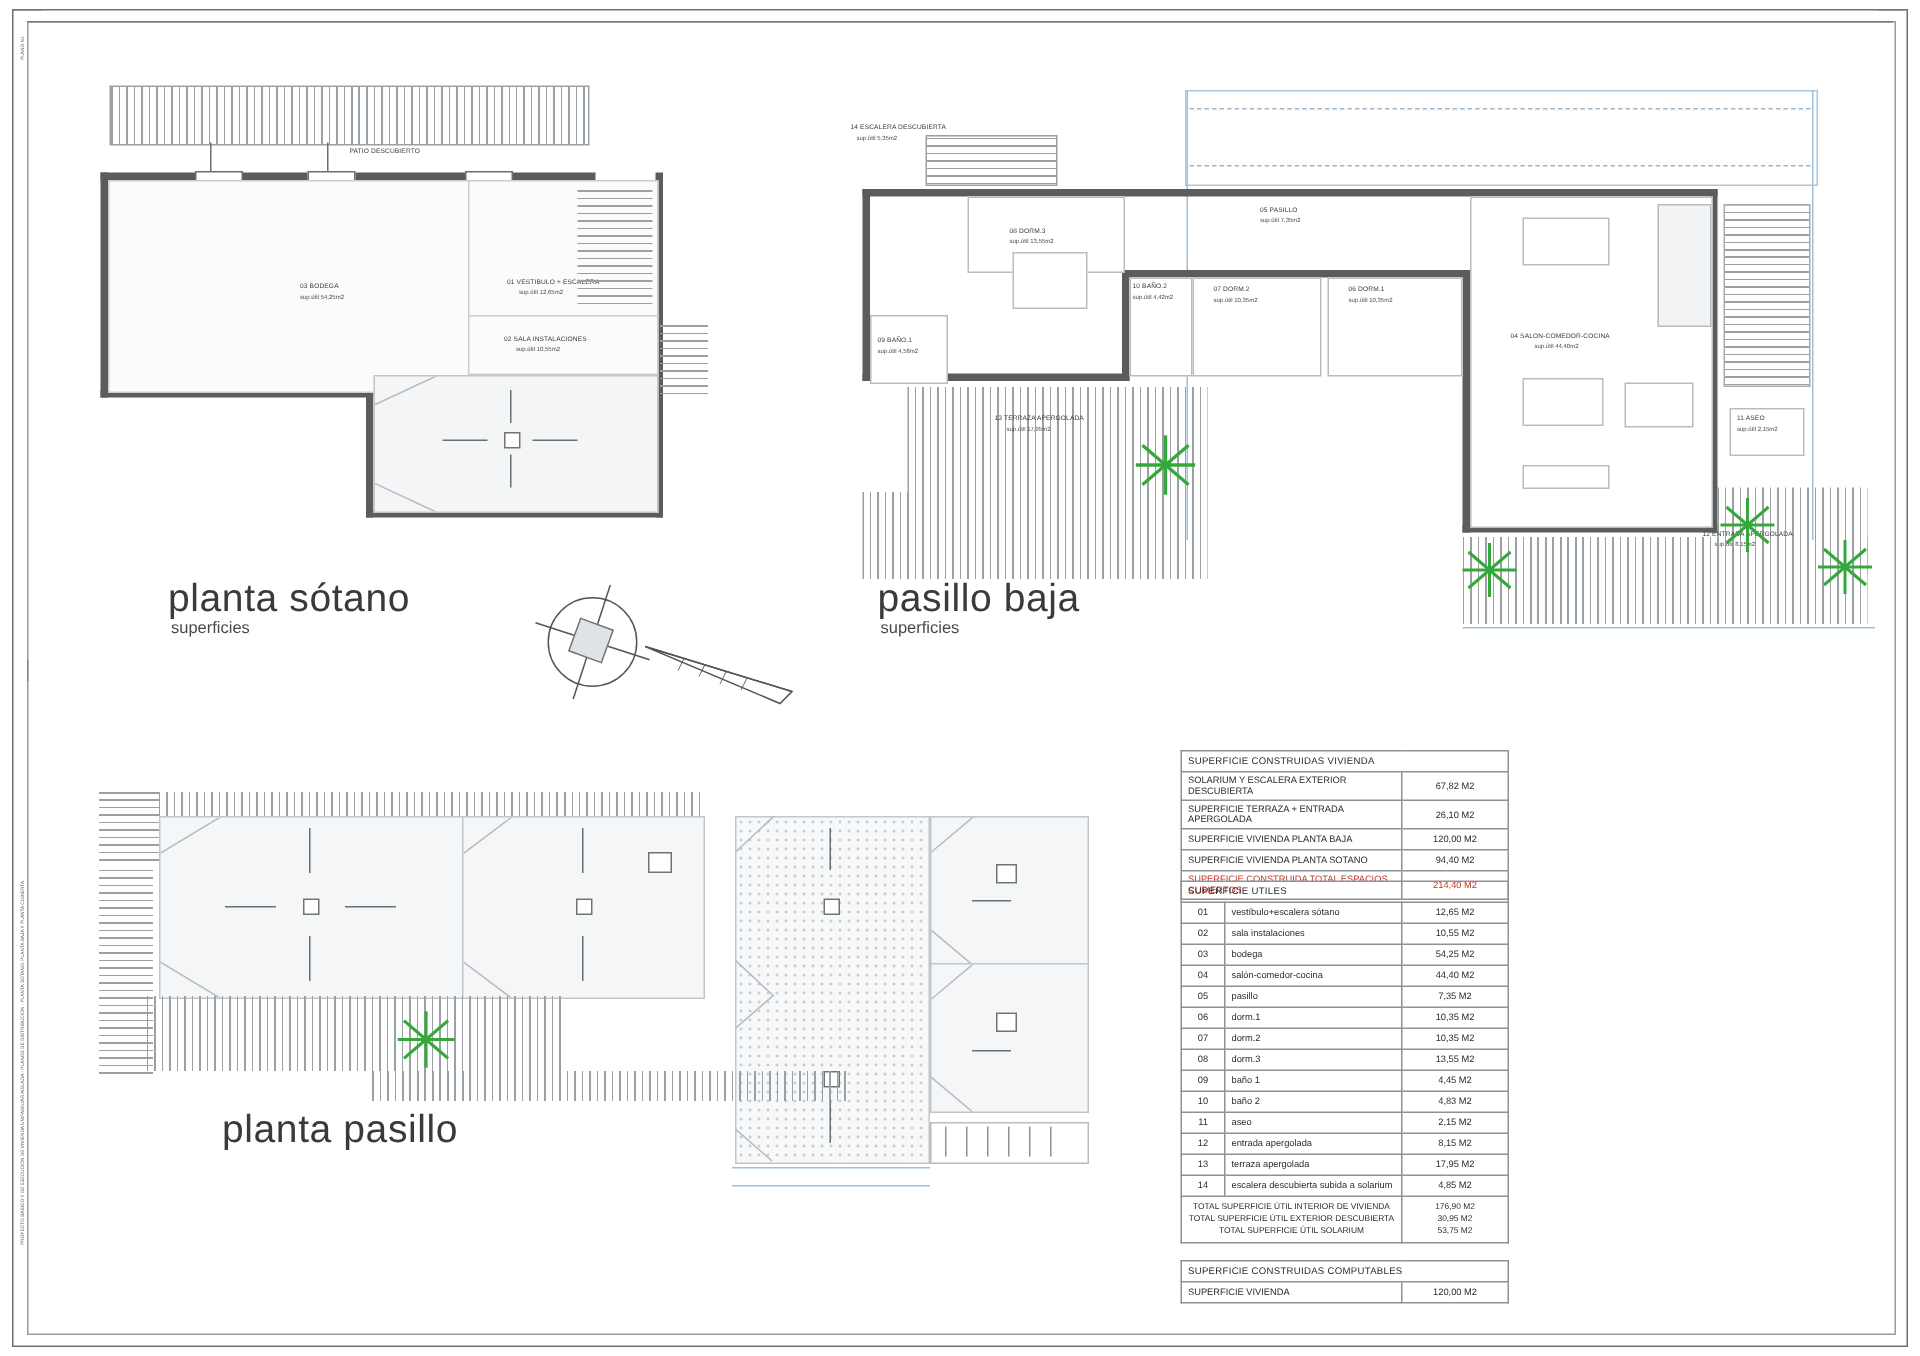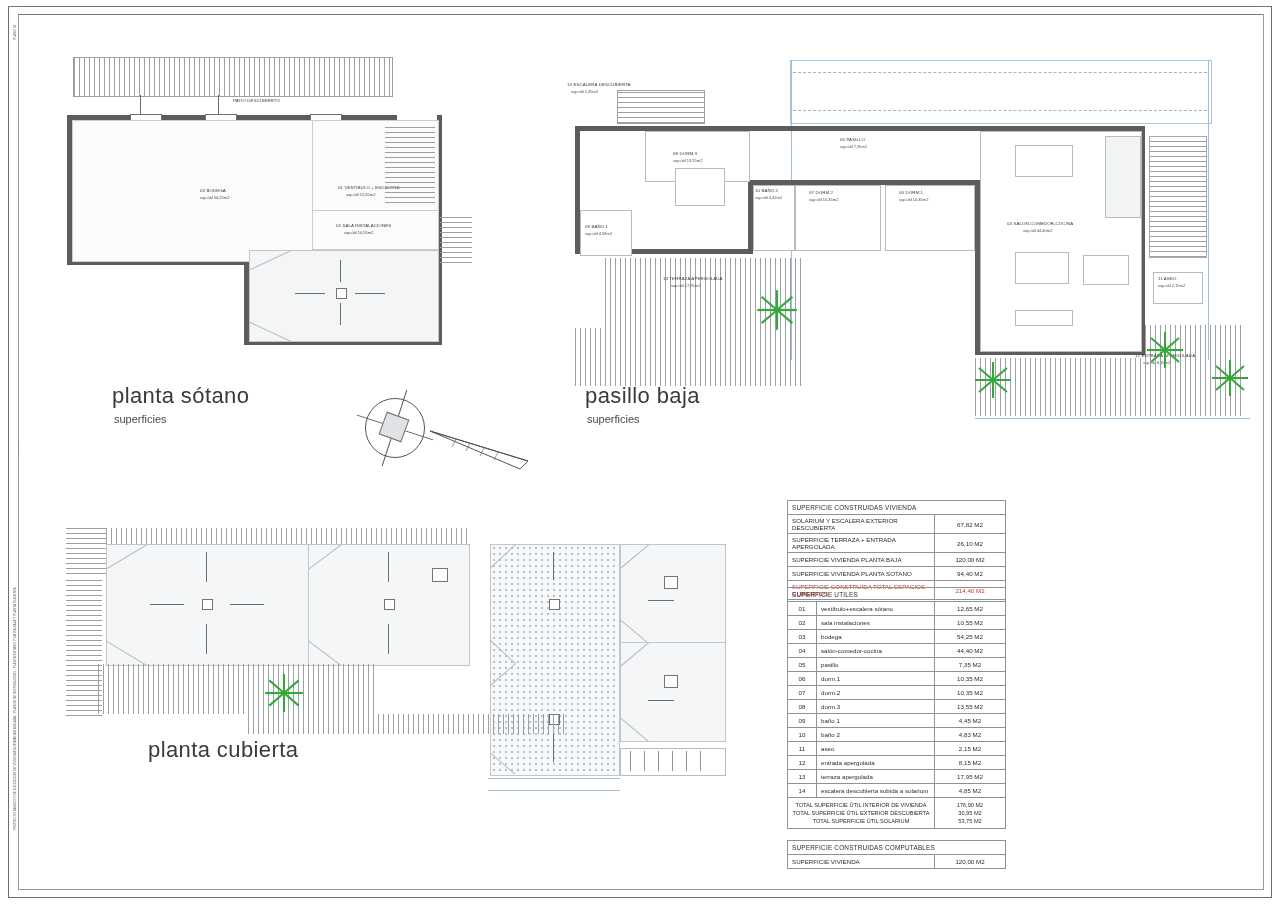--- a/index.html
+++ b/index.html
@@ -22,21 +22,21 @@
   .roomw{position:absolute;background:#ffffff;border:1px solid #b7bcbf;}
   .hatch{position:absolute;
      background-image:repeating-linear-gradient(90deg,#9aa0a4 0 1px,transparent 1px 5px);}
   .hatch-h{position:absolute;
      background-image:repeating-linear-gradient(0deg,#9aa0a4 0 1px,transparent 1px 5px);}
   .dots{position:absolute;
      background-image:radial-gradient(#b9bec2 0.8px, transparent 0.9px);
      background-size:6px 6px;background-color:#f7f8f9;}
   .lbl{position:absolute;font-size:4.4px;line-height:5.6px;color:#3a3a3a;white-space:pre;letter-spacing:.1px;}
   .lbl2{position:absolute;font-size:4px;line-height:5px;color:#4a4a4a;white-space:pre;}
-  .title{position:absolute;font-size:22px;color:#3a3a3a;letter-spacing:.4px;}
+  .title{position:absolute;font-size:26px;color:#3a3a3a;letter-spacing:.4px;}
   .subtitle{position:absolute;font-size:11px;color:#4a4a4a;}
   .dash{position:absolute;border-top:1px dashed #9fb6c9;}
   .blue{position:absolute;background:#9fc0d8;}
   .blueline{position:absolute;border:1px solid #a9c7dd;}
   .greenplant{position:absolute;}
 
   
   .diag{position:absolute;overflow:hidden;}
   .diag:before,.diag:after{content:"";position:absolute;left:50%;top:50%;width:160%;height:1px;background:#b6babd;transform-origin:0 0;}
   .diag:before{transform:translate(-50%,-50%) rotate(var(--a1,30deg));}
@@ -322,21 +322,21 @@
         <line x1="20" y1="20" x2="38" y2="20"></line>
           <line x1="20" y1="20" x2="34" y2="32"></line>
         <line x1="20" y1="20" x2="20" y2="38"></line>
           <line x1="20" y1="20" x2="6" y2="32"></line>
         <line x1="20" y1="20" x2="2" y2="20"></line>
           <line x1="20" y1="20" x2="6" y2="8"></line>
       </g>
     </svg>
   </div>
 
-  <div class="title" style="left:148px;top:737px;">planta cubierta</div>
+  <div class="title" style="left:148px;top:737px;">planta pasillo</div>
 
   <table class="tbl" style="left:787px;top:500px;width:219px;">
     <tbody>
         <tr>
       <td class="hd" colspan="2">SUPERFICIE CONSTRUIDAS VIVIENDA</td>
     </tr>
     <tr>
       <td>SOLARIUM Y ESCALERA EXTERIOR DESCUBIERTA</td>
       <td class="num">67,82 M2</td>
     </tr>

